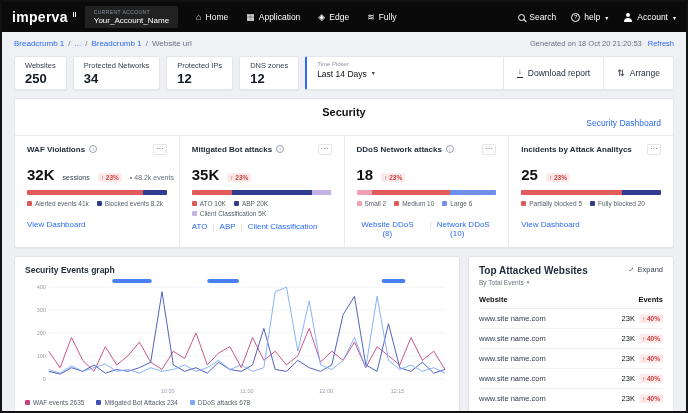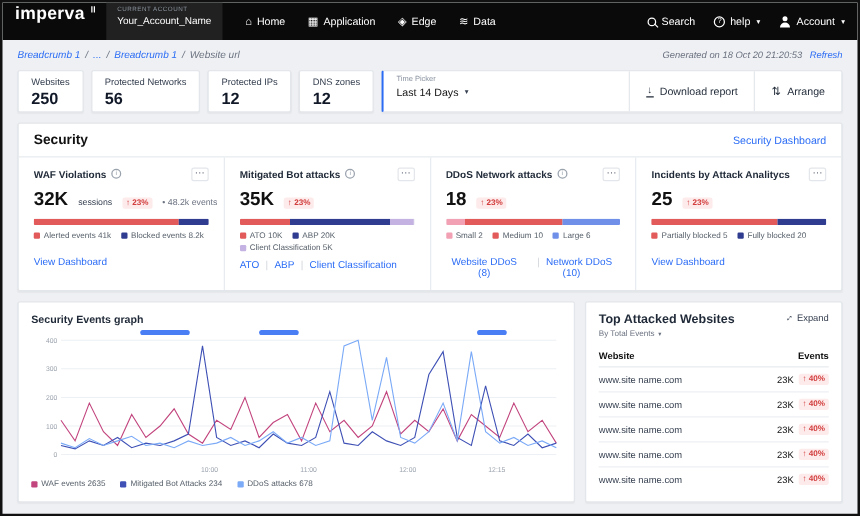--- a/index.html
+++ b/index.html
@@ -7,70 +7,70 @@
   body {
     font-family: "Liberation Sans", sans-serif;
     background: #eef0f3;
     border: 2px solid #111;
     overflow: hidden;
     color: #1f2937;
   }
   a { text-decoration: none; }
 
   
-  .nav { height: 30px; background: #0a0a0a; display: flex; padding: 0 10px; color: #fff; }
+  .nav { height: 30px; background: #0a0a0a; display: flex; align-items: center; padding: 0 10px; color: #fff; }
   .logo { font-size: 14px; font-weight: bold; letter-spacing: .3px; position: relative; padding-right: 7px; }
   .logo::after { content:""; position:absolute; top:3px; right:1px; width:1px; height:5px; background:#fff; box-shadow:2px 0 0 #fff; }
   .acct { background:#212121; padding:3px 9px; margin-left:10px; display:flex; flex-direction:column; gap:1px; cursor:pointer; }
   .acct-label { font-size:5px; color:#8b949e; letter-spacing:.4px; }
   .acct-name { font-size:8px; color:#fff; }
   .nav-items { display:flex; gap:18px; margin-left:18px; }
   .nav-item { display:flex; align-items:center; gap:4px; font-size:8.5px; cursor:pointer; }
   .nav-icn { font-size:9px; line-height:1; }
   .nav-right { margin-left:auto; display:flex; align-items:center; gap:15px; font-size:8.5px; }
   .caret { font-size:6px; margin-left:1px; }
   .icn-search { width:7px; height:7px; border:1px solid #fff; border-radius:50%; position:relative; display:inline-block; }
   .icn-search::after { content:""; position:absolute; width:4px; height:1px; background:#fff; transform:rotate(45deg); right:-3px; bottom:-1px; }
   .icn-help { width:9px; height:9px; border:1px solid #fff; border-radius:50%; font-size:6px; display:inline-flex; align-items:center; justify-content:center; }
   .icn-user { position:relative; width:10px; height:9px; display:inline-block; }
   .icn-user::before { content:""; position:absolute; top:0; left:3px; width:4px; height:4px; border-radius:50%; background:#fff; }
   .icn-user::after { content:""; position:absolute; bottom:0; left:1px; width:8px; height:4px; border-radius:4px 4px 0 0; background:#fff; }
 
   
-  .crumbs { height: 22px; display:flex; align-items:center; padding: 9px 12px; font-size: 8px; color:#6b7280; gap:4px;font-style:italic; }
+  .crumbs { height: 22px; display:flex; align-items:center; padding: 9px 12px; font-size: 8px; color:#6b7280; gap:4px; }
   .bc-link { color:#2b6cf5; cursor:pointer; }
   .crumbs-right { margin-left:auto; display:flex; gap:6px; font-size:7.5px; align-items:flex-end; }
 
   
   .stats { display:flex; gap:6px; margin: 2px 12px 0; height: 34px; }
   .stat-card { background:#fff; border:1px solid #e3e6ea; border-radius:2px; padding:4px 10px; box-shadow:0 1px 1px rgba(0,0,0,.04); }
   .stat-label { font-size:7.5px; color:#374151; white-space:nowrap; }
   .stat-value { font-size:13px; font-weight:bold; color:#111827; margin-top:1px; }
   .stats-right { flex:1; background:#fff; border:1px solid #e3e6ea; border-left:2px solid #2b6cf5; border-radius:2px; display:flex; align-items:stretch; box-shadow:0 1px 1px rgba(0,0,0,.04); }
   .tp { padding:4px 10px; flex:1; cursor:pointer; }
   .tp-label { font-size:6px; color:#8a93a0; }
   .tp-value { font-size:8.5px; color:#111; margin-top:2px; display:flex; align-items:flex-start; gap:4px; }
   .tp-value .caret { color:#374151; }
   .rtool { display:flex; align-items:center; gap:5px; padding:0 13px; font-size:8.5px; color:#1f2937; border-left:1px solid #e5e8ec; cursor:pointer; white-space:nowrap; }
   .icn-dl { border-bottom:1px solid #1f2937; font-size:8px; line-height:1.1; padding:0 1px; }
   .icn-arrange { font-size:9px; }
 
   
   .sec-panel { background:#fff; border:1px solid #e3e6ea; border-radius:2px; margin:8px 12px 0; box-shadow:0 1px 1px rgba(0,0,0,.04); }
-  .sec-head { display:flex; align-items:center; padding:7px 12px; border-bottom:1px solid #e8ebef; }
+  .sec-head { display:flex; align-items:center; padding:7px 12px; border-bottom:1px solid #e8ebef;flex-direction:column; }
   .sec-title { font-size:11px; font-weight:bold; color:#111; }
   .sec-link { margin-left:auto; font-size:8.5px; color:#2b6cf5; cursor:pointer; }
   .sec-cards { display:flex; }
   .sec-card { flex:1; padding:8px 12px 9px; border-right:1px solid #e8ebef; min-width:0; }
   .sec-card:last-child { border-right:none; }
   .sc-head { display:flex; align-items:center; gap:4px; }
   .sc-title { font-size:8px; font-weight:bold; color:#1f2937; white-space:nowrap; overflow:hidden; }
   .icn-info { flex:0 0 auto; width:8px; height:8px; border:1px solid #9aa2ad; border-radius:50%; color:#9aa2ad; font-size:5.5px; display:flex; align-items:center; justify-content:center; cursor:pointer; }
   .icn-dots { margin-left:auto; color:#6b7280; font-size:8px; line-height:1.1; border:1px solid #e3e6ea; border-radius:2px; padding:0 2px; cursor:pointer; }
-  .sc-valrow { display:flex; align-items:baseline; gap:8px; margin-top:6px; white-space:nowrap; }
+  .sc-valrow { display:flex; align-items:baseline; gap:8px; margin-top:11px; white-space:nowrap; }
   .sc-value { font-size:15px; font-weight:bold; color:#111; }
   .sc-unit { font-size:7px; color:#374151; }
   .badge-red { background:#fdeaea; color:#d23c3c; font-size:6.5px; font-weight:bold; padding:1px 3px; border-radius:2px; }
   .sc-extra { font-size:7px; color:#6b7280; }
   .sc-bar { display:flex; height:5px; border-radius:1px; overflow:hidden; margin:7px 0 5px; background:#f0f2f5; }
   .bar-seg { height:100%; }
   .sc-legend { display:flex; flex-wrap:wrap; gap:3px 8px; min-height:15px; align-content:flex-start; }
   .lg-item { display:flex; align-items:center; gap:3px; font-size:6.5px; color:#57606a; white-space:nowrap; }
   .lg-sq { width:5px; height:5px; border-radius:1px; display:inline-block; flex:0 0 auto; }
   .sc-links { margin-top:5px; display:flex; font-size:8px;text-align:center; }
@@ -116,21 +116,21 @@
     <span class="nav-item">
       <span class="nav-icn">▦</span>
       <span>Application</span>
     </span>
     <span class="nav-item">
       <span class="nav-icn">◈</span>
       <span>Edge</span>
     </span>
     <span class="nav-item">
       <span class="nav-icn">≋</span>
-      <span>Data</span>
+      <span>Fully</span>
     </span>
   </div>
   <div class="nav-right">
     <span class="nav-item">
       <span class="icn-search"></span>
       <span>Search</span>
     </span>
     <span class="nav-item">
       <span class="icn-help">?</span>
       <span>help</span>
@@ -158,21 +158,21 @@
   </span>
 </div>
 
 <div class="stats">
   <div class="stat-card">
     <div class="stat-label">Websites</div>
     <div class="stat-value">250</div>
   </div>
   <div class="stat-card">
     <div class="stat-label">Protected Networks</div>
-    <div class="stat-value">56</div>
+    <div class="stat-value">34</div>
   </div>
   <div class="stat-card">
     <div class="stat-label">Protected IPs</div>
     <div class="stat-value">12</div>
   </div>
   <div class="stat-card">
     <div class="stat-label">DNS zones</div>
     <div class="stat-value">12</div>
   </div>
   <div class="stats-right">

